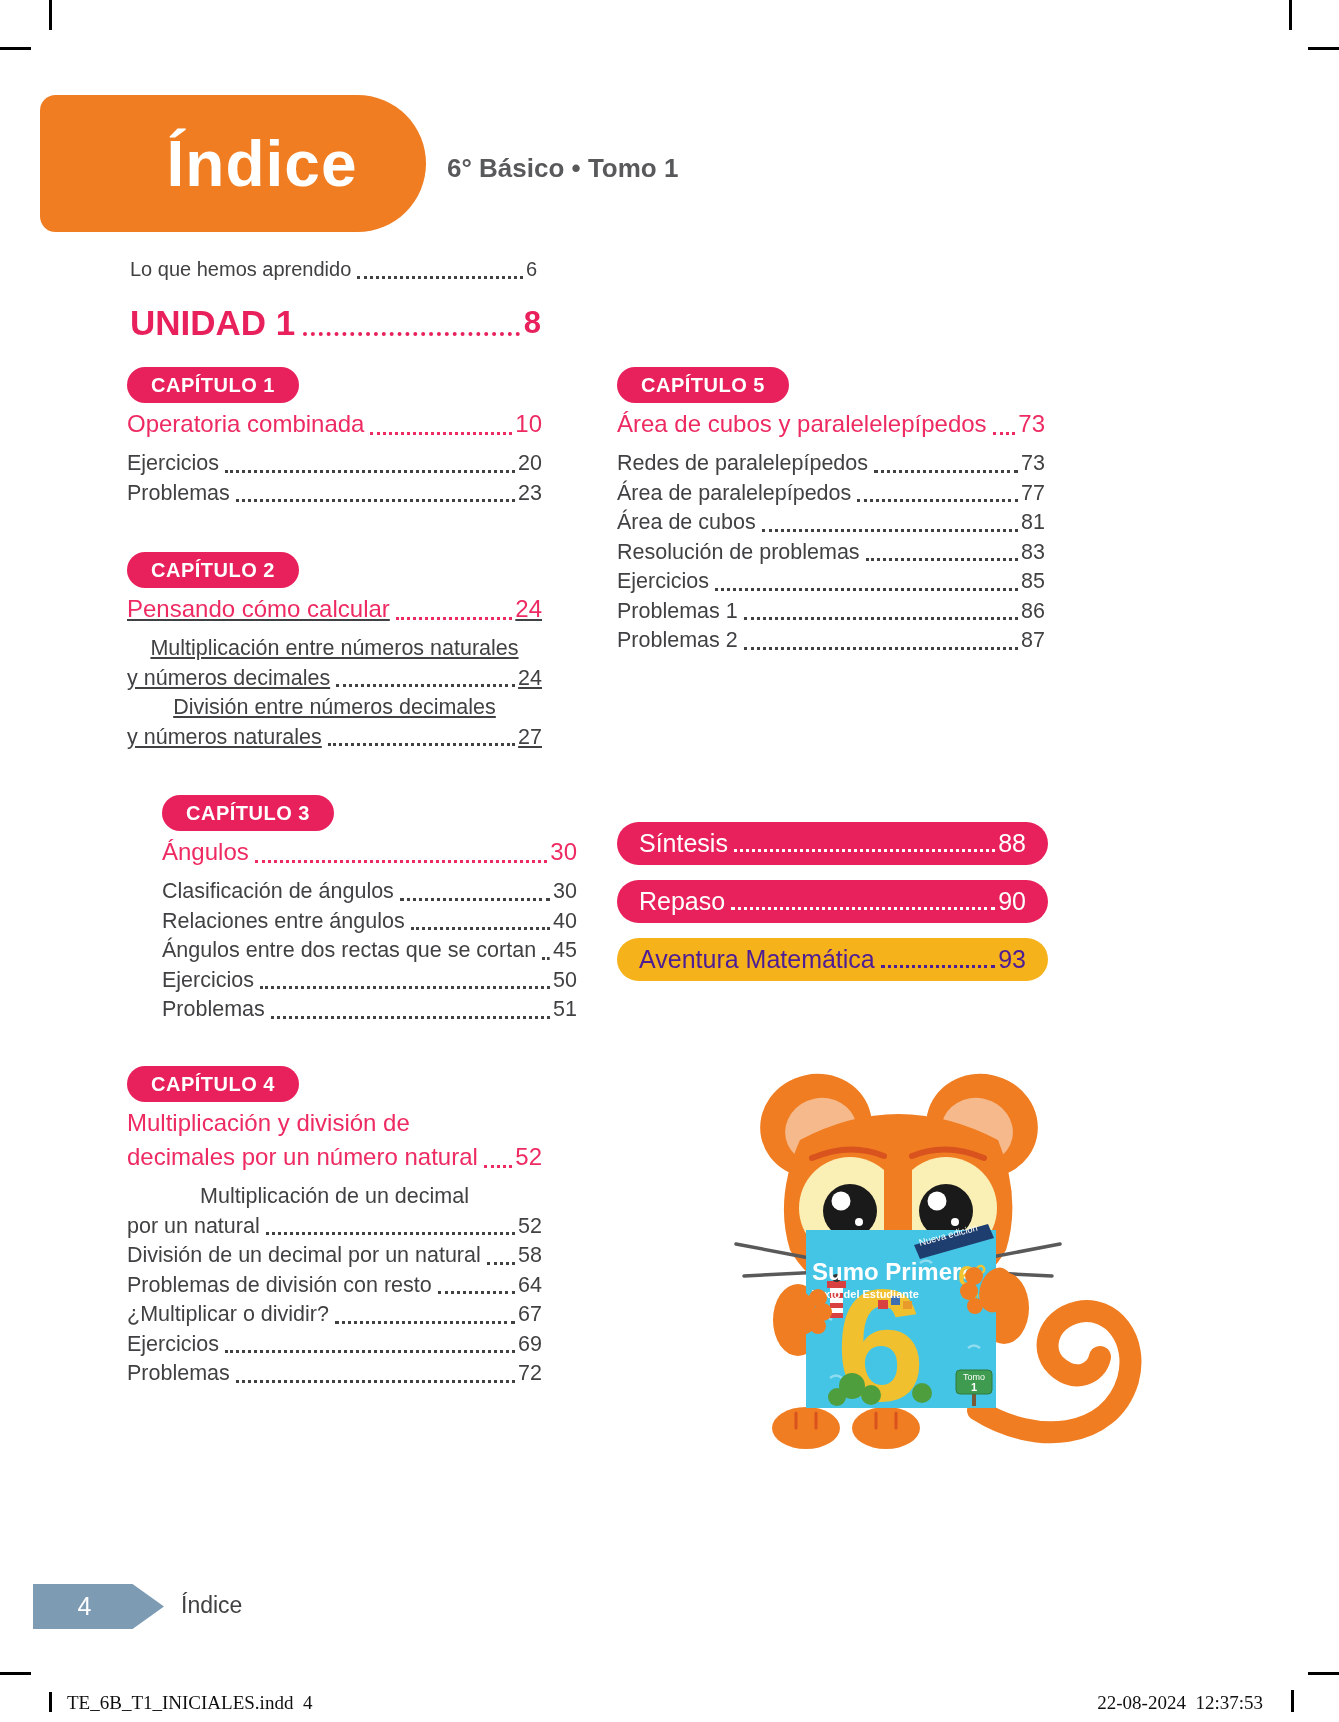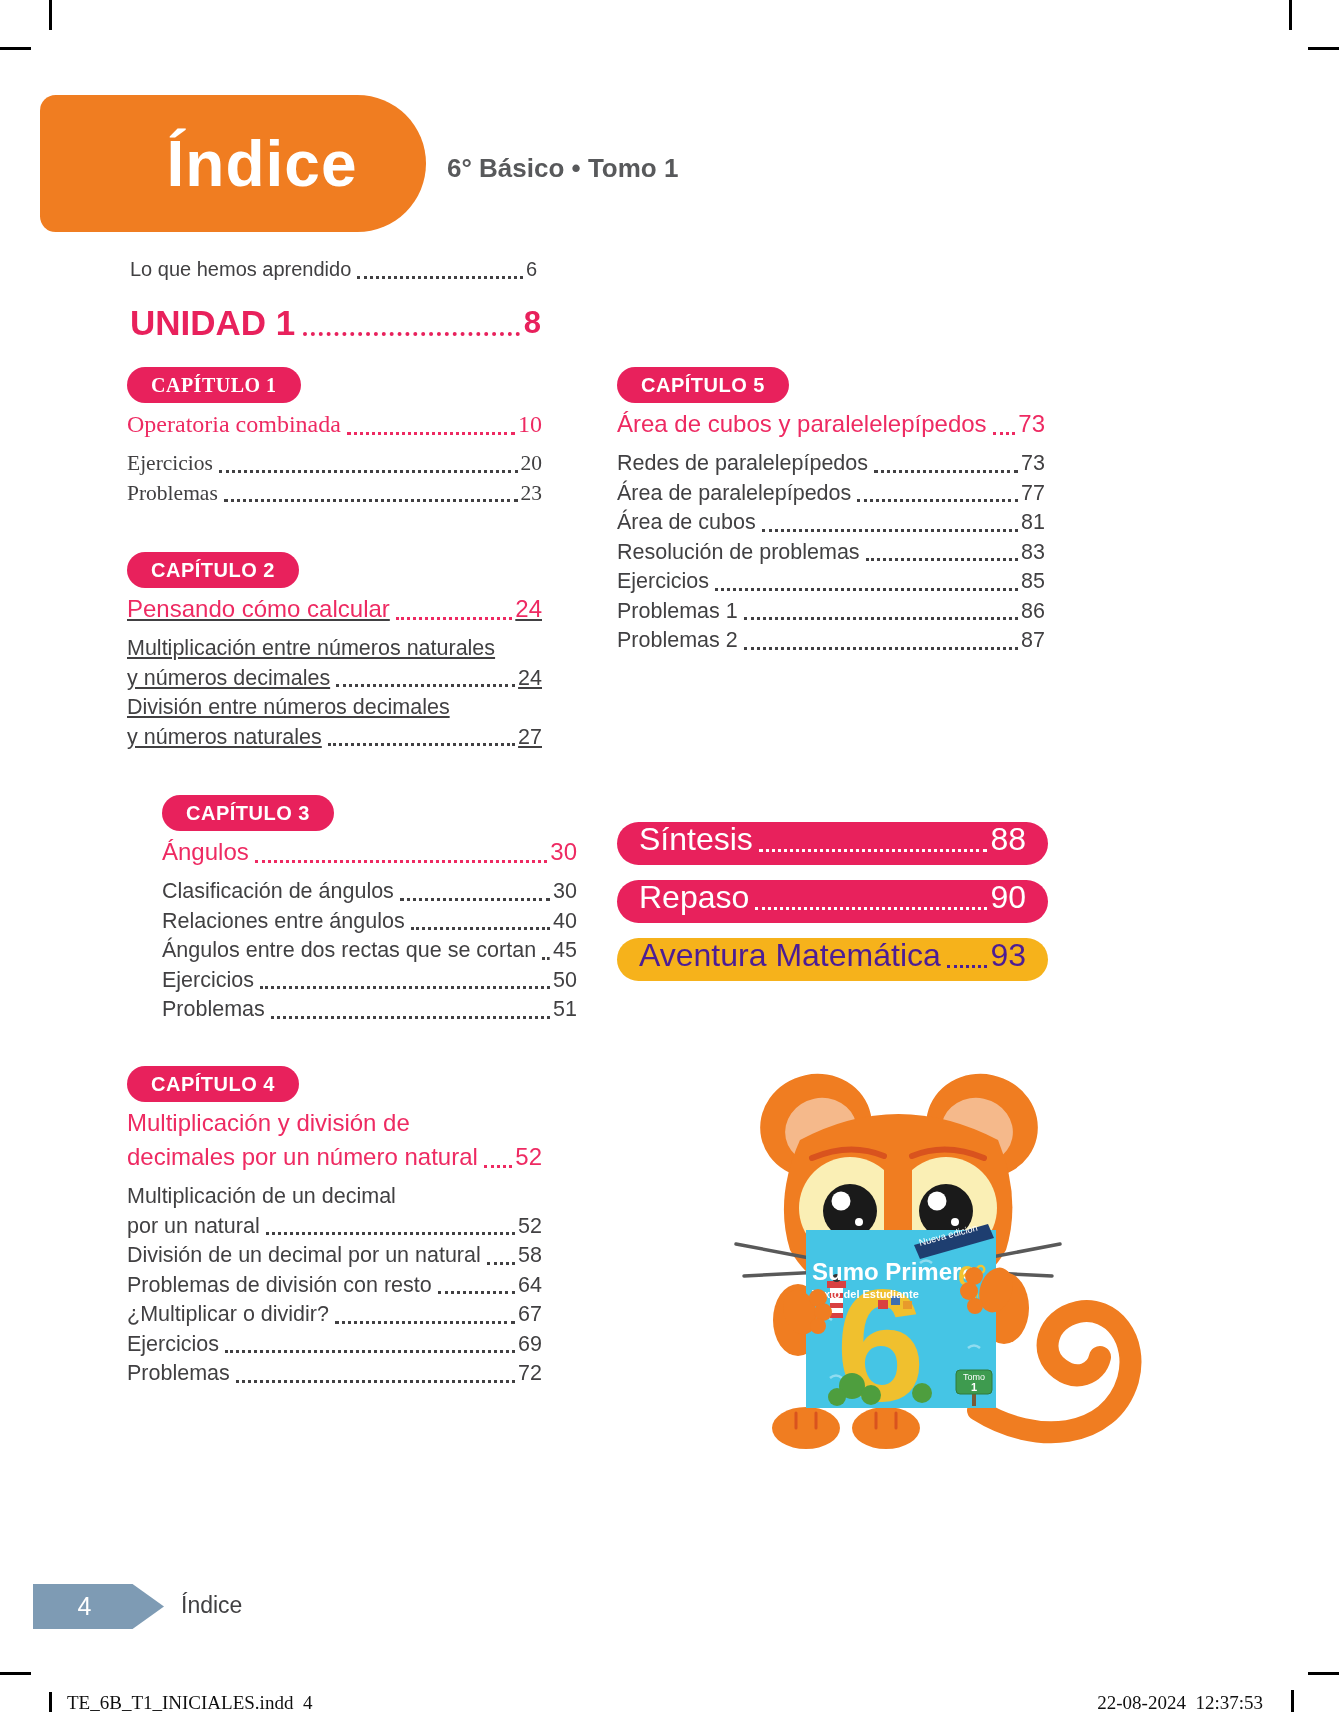--- a/index.html
+++ b/index.html
@@ -21,24 +21,24 @@
             color:#E8215C;line-height:44px;}
   .unit-row .dots{border-bottom-width:4px;margin:0 4px 9px 8px;}
   .unit-row .pg{font-size:31px;}
   
   .chapter{position:absolute;width:415px;}
   .ch5{width:428px;}
   .badge{display:inline-block;background:#E8215C;color:#fff;font-weight:bold;font-size:20px;
          line-height:36px;padding:0 24px;border-radius:18px;letter-spacing:.5px;margin-bottom:4px;}
   .title-block{margin-bottom:8px;}
   .title-row{font-size:24px;color:#EE2A62;line-height:34px;}
-  .entry{font-size:21.5px;color:#414042;line-height:29.5px;}
+  .entry{font-size:21.5px;color:#414042;line-height:29.5px;justify-content:center;}
   
   .spill{position:absolute;left:617px;width:431px;height:43px;border-radius:21.5px;box-sizing:border-box;
-         padding:0 22px 7px 22px;display:flex;align-items:flex-end;font-size:32px;}
+         padding:0 22px 7px 22px;display:flex;align-items:flex-end;font-size:25px;}
   .spill .dots{margin:0 3px 6px 6px;}
   .spill.pink{background:#E8215C;color:#ffffff;}
   .spill.yellow{background:#F6B21B;color:#4c1d95;}
   
   .tab{position:absolute;left:33px;top:1584px;width:131px;height:45px;background:#7E9BB4;color:#fff;
        clip-path:polygon(0 0,76% 0,100% 50%,76% 100%,0 100%);display:flex;align-items:center;
        justify-content:center;padding-right:28px;box-sizing:border-box;font-size:25px;}
   .tab-label{position:absolute;left:181px;top:1592px;font-size:23px;color:#414042;}
   .prepress{position:absolute;font-family:"Liberation Serif",serif;font-size:19px;color:#101010;white-space:pre;}
   .mascot-svg{position:absolute;left:670px;top:1048px;}
@@ -68,21 +68,21 @@
     <span class="dots"></span>
     <span class="pg">6</span>
   </div>
 
   <div class="unit-row toc-row">
     <span>UNIDAD 1</span>
     <span class="dots"></span>
     <span class="pg">8</span>
   </div>
 
-  <div class="chapter" style="left:127px;top:367px;font-family:Liberation Serif, serif;">
+  <div class="chapter" style="left:127px;top:367px;">
     <div class="badge">CAPÍTULO 1</div>
     <div class="title-block">
       <div class="toc-row title-row">
         <span>Operatoria combinada</span>
         <span class="dots"></span>
         <span class="pg">10</span>
       </div>
     </div>
     <div class="toc-row entry">
       <span>Ejercicios</span>

